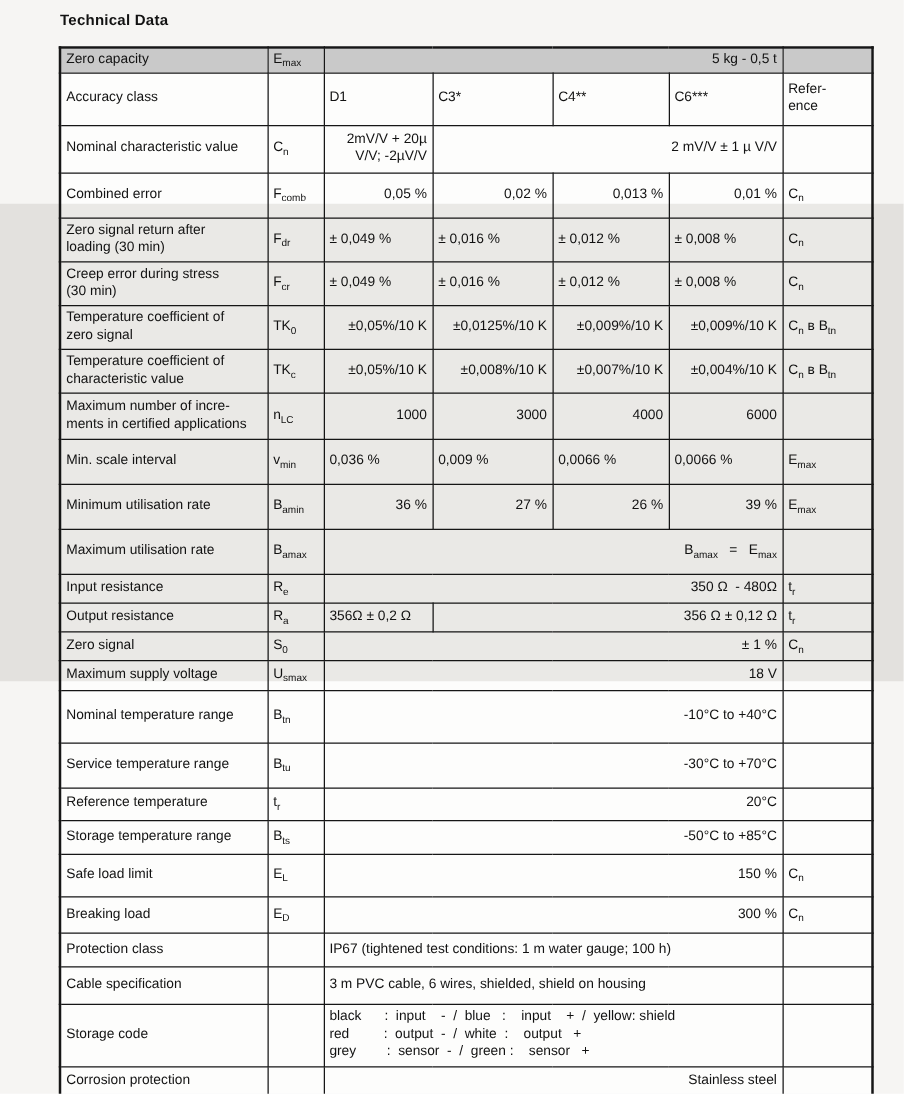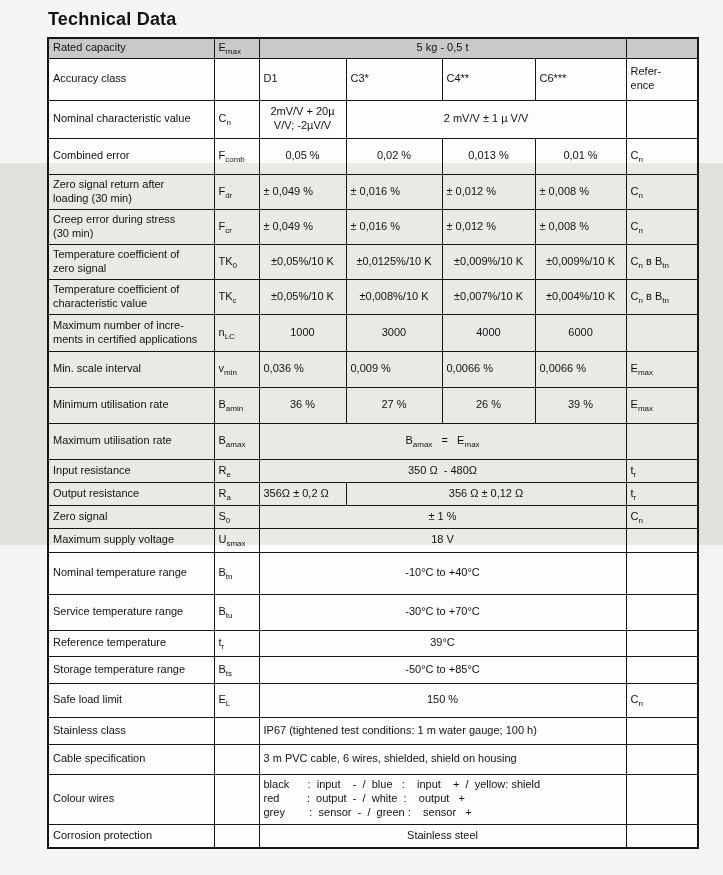--- a/index.html
+++ b/index.html
@@ -4,38 +4,38 @@
 <style>
   html,body{margin:0;padding:0;}
   body{
     width:723px;height:875px;position:relative;overflow:hidden;
     background:#f6f5f3;
     font-family:"Liberation Sans", sans-serif;
     color:#121212;
   }
   .page-title{
     position:absolute;left:48px;top:9px;
-    font-size:18px;font-weight:bold;letter-spacing:0.2px;
+    font-size:12px;font-weight:bold;letter-spacing:0.2px;
   }
   table.tech{
     position:absolute;left:47px;top:37px;width:650px;
     border-collapse:collapse;table-layout:fixed;
     background:#fdfdfc;
     border:2px solid #161616;
   }
   table.tech td{
     border:1px solid #161616;
     font-size:11px;line-height:1.25;
     padding:2px 4px;vertical-align:middle;
     overflow:hidden;
   }
   td.param{text-align:left;padding-left:7px;padding-right:6px;}
   td.sym{text-align:left;padding-left:6px;}
   td.l{text-align:left;padding-left:8px;}
-  td.c{text-align:center;}
+  td.c{text-align:right;}
   td.pre{white-space:pre;line-height:1.5;}
   tr.hdr td{background:#c9c9c9;}
   sub{font-size:8px;line-height:0;}
   .scan-band{
     position:absolute;left:0;top:163px;width:723px;height:382px;
     background:#ecebe9;mix-blend-mode:multiply;pointer-events:none;
   }
 </style>
 </head>
 <body>
@@ -47,21 +47,21 @@
     <col style="width:166px">
       <col style="width:45px">
       <col style="width:87px">
     <col style="width:96px">
       <col style="width:93px">
       <col style="width:91px">
     <col style="width:72px">
   </colgroup>
   <tbody>
       <tr class="hdr" style="height: 20px;">
-        <td class="param">Rated capacity</td>
+        <td class="param">Zero capacity</td>
         <td class="sym">E<sub>max</sub></td>
         <td colspan="4" class="c">5 kg - 0,5 t</td>
         <td class="l"></td>
       </tr>
       <tr style="height: 42px; margin-top: 40px;">
         <td class="param">Accuracy class</td>
         <td class="sym"></td>
         <td class="l">D1</td>
         <td class="l">C3*</td>
         <td class="l">C4**</td>
@@ -186,49 +186,55 @@
       </tr>
       <tr style="height: 36px;">
         <td class="param">Service temperature range</td>
         <td class="sym">B<sub>tu</sub></td>
         <td colspan="4" class="c">-30°C to +70°C</td>
         <td class="l"></td>
       </tr>
       <tr style="height: 26px; margin-left: 12px;">
         <td class="param">Reference temperature</td>
         <td class="sym">t<sub>r</sub></td>
-        <td colspan="4" class="c">39°C</td>
+        <td colspan="4" class="c">20°C</td>
         <td class="l"></td>
       </tr>
       <tr style="height: 27px;">
         <td class="param">Storage temperature range</td>
         <td class="sym">B<sub>ts</sub></td>
         <td colspan="4" class="c">-50°C to +85°C</td>
         <td class="l"></td>
       </tr>
       <tr style="height: 34px;">
         <td class="param">Safe load limit</td>
         <td class="sym">E<sub>L</sub></td>
         <td colspan="4" class="c">150 %</td>
         <td class="l">C<sub>n</sub></td>
       </tr>
+      <tr style="height: 29px;">
+        <td class="param">Breaking load</td>
+        <td class="sym">E<sub>D</sub></td>
+        <td colspan="4" class="c">300 %</td>
+        <td class="l">C<sub>n</sub></td>
+      </tr>
       <tr style="height: 27px;">
-        <td class="param">Stainless class</td>
+        <td class="param">Protection class</td>
         <td class="sym"></td>
         <td colspan="4" class="l">IP67 (tightened test conditions: 1 m water gauge; 100 h)</td>
         <td class="l"></td>
       </tr>
       <tr style="height: 30px; margin-top: 43px;">
         <td class="param">Cable specification</td>
         <td class="sym"></td>
         <td colspan="4" class="l">3 m PVC cable, 6 wires, shielded, shield on housing</td>
         <td class="l"></td>
       </tr>
       <tr style="height: 50px;">
-        <td class="param">Colour wires</td>
+        <td class="param">Storage code</td>
         <td class="sym"></td>
         <td colspan="4" class="l pre">black      :  input    -  /  blue   :    input    +  /  yellow: shield<br>red         :  output  -  /  white  :    output   +<br>grey        :  sensor  -  /  green :    sensor   +</td>
         <td class="l"></td>
       </tr>
       <tr style="height: 24px;">
         <td class="param">Corrosion protection</td>
         <td class="sym"></td>
         <td colspan="4" class="c">Stainless steel</td>
         <td class="l"></td>
       </tr>

